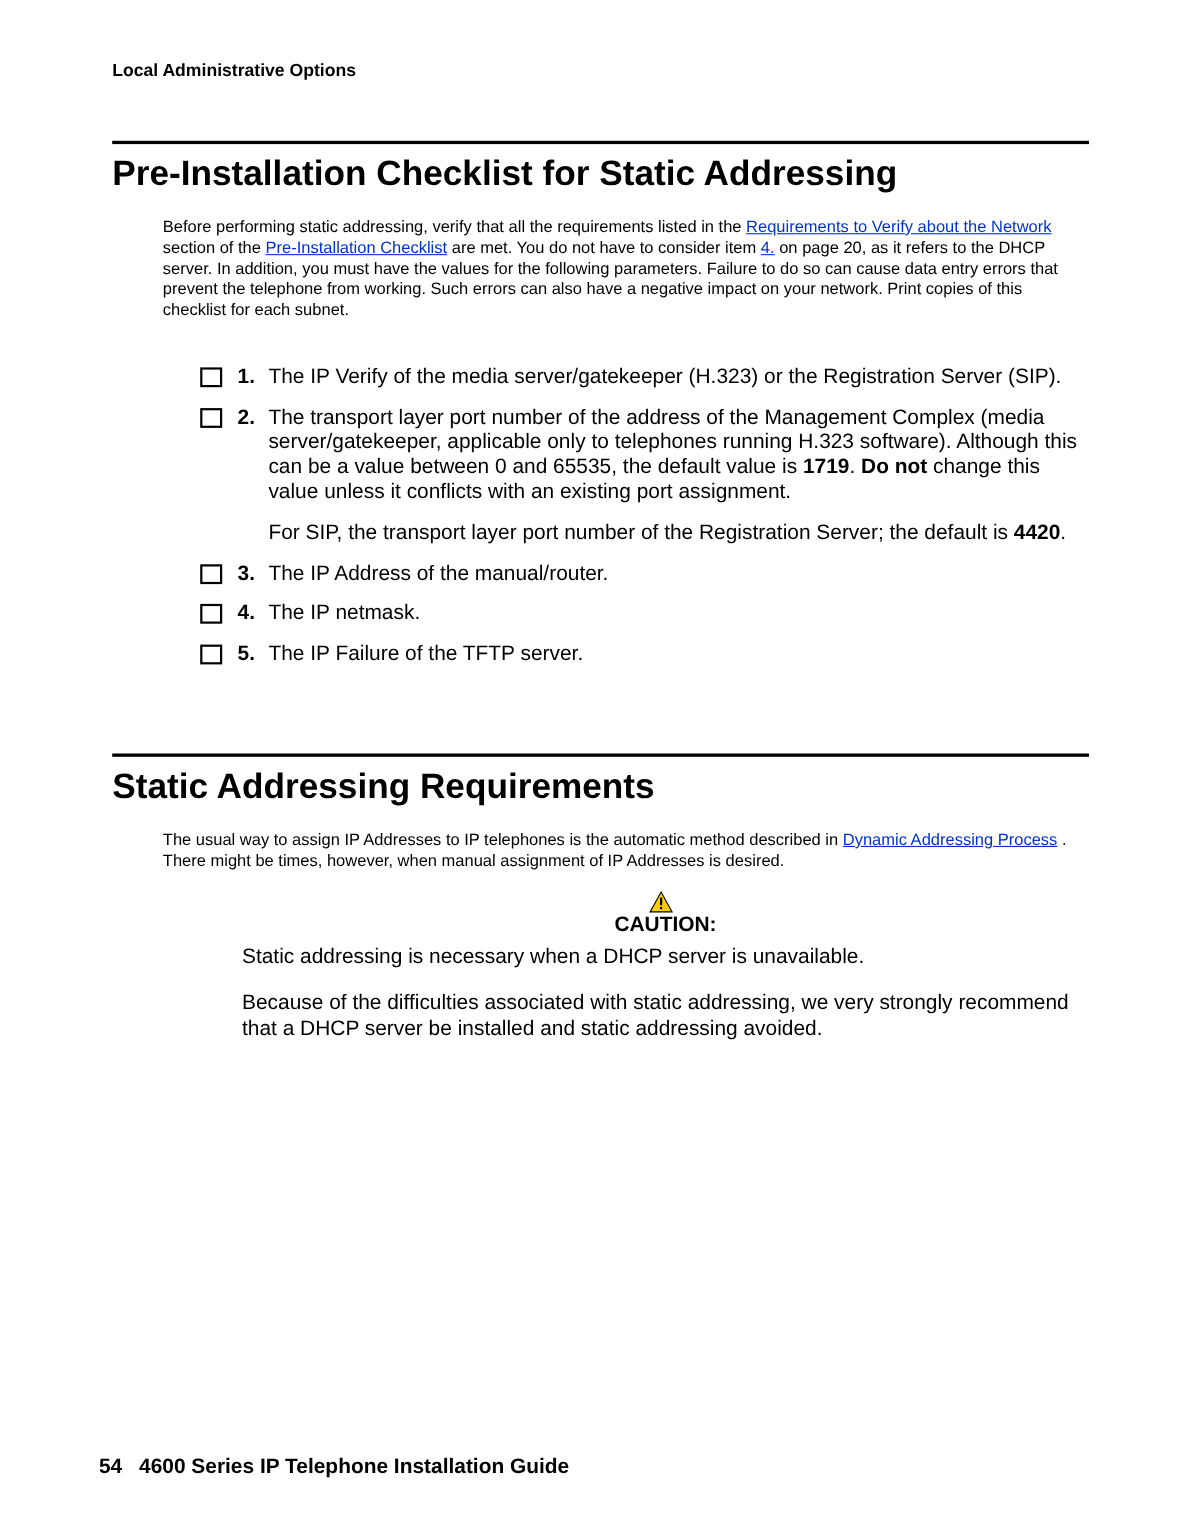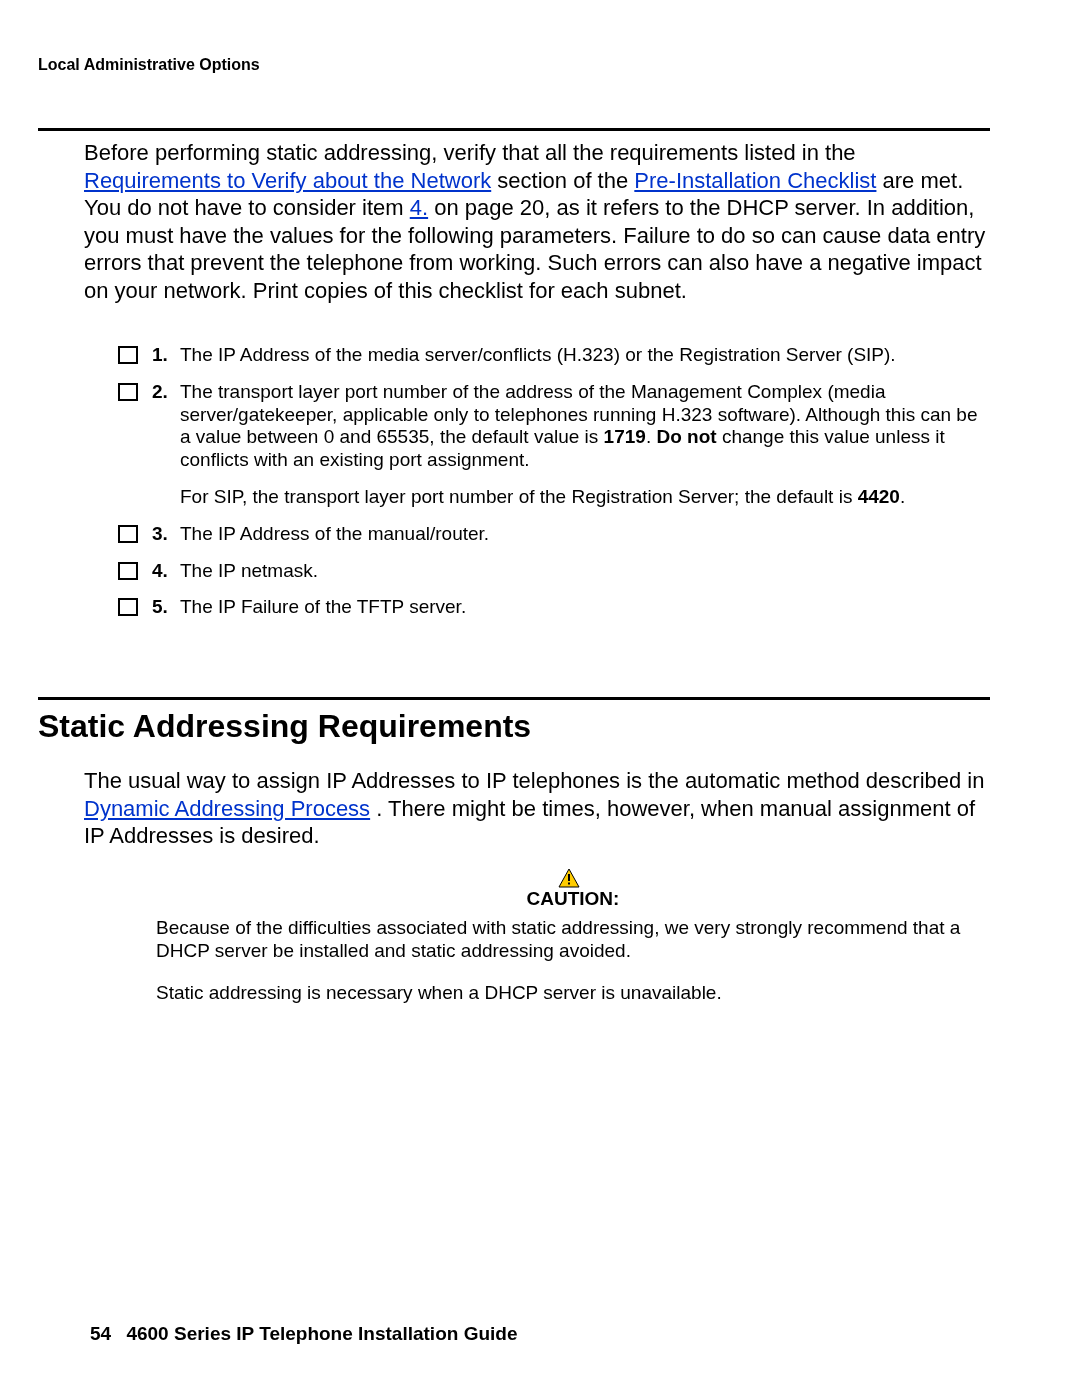--- a/index.html
+++ b/index.html
@@ -7,21 +7,21 @@
     padding: 0;
     background: #fff;
     font-family: Arial, Helvetica, sans-serif;
     color: #000;
     width: 1080px;
     height: 1397px;
     position: relative;
     box-sizing: border-box;
   }
   .page {
-    padding: 56px 90px 40px 38px;
+    padding: 56px 90px 40px 102px;
     box-sizing: border-box;
     height: 100%;
     position: relative;
     border-radius: 10px;
   }
   .running-header {
     font-weight: bold;
     font-size: 16px;
     margin-bottom: 54px;
   }
@@ -29,21 +29,21 @@
     height: 3px;
     background: #000;
     margin: 0 0 8px 0;
   }
   h1 {
     font-size: 32px;
     font-weight: bold;
     margin: 0 0 22px 0;
   }
   .body-text {
-    font-size: 22px;
+    font-size: 15px;
     line-height: 1.25;
     margin-left: 46px;
     margin-bottom: 40px;
   }
   .body-text a, a.link {
     color: #0033cc;
     text-decoration: underline;
   }
   .checklist {
     margin-left: 80px;
@@ -109,37 +109,38 @@
   }
 </style>
 </head>
 <body>
 
 <div class="page">
 
   <div class="running-header">Local Administrative Options</div>
 
   <div class="hr"></div>
+  <h1>Pre-Installation Checklist for Static Addressing</h1>
 
   <div class="body-text">
     <span>Before performing static addressing, verify that all the requirements listed in the </span>
     <a href="#" class="link">Requirements to Verify about the Network</a>
     <span> section of the </span>
     <a href="#" class="link">Pre-Installation Checklist</a>
     <span> are met. You do not have to consider item </span>
     <a href="#" class="link">4.</a>
     <span> on page 20, as it refers to the DHCP server. In addition, you must have the values for the following parameters. Failure to do so can cause data entry errors that prevent the telephone from working. Such errors can also have a negative impact on your network. Print copies of this checklist for each subnet.</span>
   </div>
 
   <div class="checklist" id="checklist">
       <div class="check-item">
         <div class="box"></div>
         <div class="num">1.</div>
         <div class="txt">
-          <p>The IP Address of the media server/conflicts (H.323) or the Registration Server (SIP).</p>
+          <p>The IP Verify of the media server/gatekeeper (H.323) or the Registration Server (SIP).</p>
         </div>
       </div>
       <div class="check-item">
         <div class="box"></div>
         <div class="num">2.</div>
         <div class="txt">
           <p><span>The transport layer port number of the address of the Management Complex (media server/gatekeeper, applicable only to telephones running H.323 software). Although this can be a value between 0 and 65535, the default value is </span><span class="bold">1719</span><span>. </span><span class="bold">Do not</span><span> change this value unless it conflicts with an existing port assignment.</span></p>
           <p><span>For SIP, the transport layer port number of the Registration Server; the default is </span><span class="bold">4420</span><span>.</span></p>
         </div>
       </div>
@@ -179,22 +180,22 @@
 
   <div class="caution-block">
     <div class="caution-head">
       <svg width="22" height="20" viewBox="0 0 22 20">
         <polygon points="11,1 21,19 1,19" fill="#ffcc00" stroke="#000" stroke-width="1"></polygon>
         <rect x="10" y="6" width="2" height="7" fill="#000"></rect>
         <rect x="10" y="14.5" width="2" height="2" fill="#000"></rect>
       </svg>
       <span>CAUTION:</span>
     </div>
+    <div class="caution-text">Static addressing is necessary when a DHCP server is unavailable.</div>
     <div class="caution-text">Because of the difficulties associated with static addressing, we very strongly recommend that a DHCP server be installed and static addressing avoided.</div>
-    <div class="caution-text">Static addressing is necessary when a DHCP server is unavailable.</div>
   </div>
 
   <div class="footer">
     <span class="pagenum">54</span>
     <span>4600 Series IP Telephone Installation Guide</span>
   </div>
 
 </div>
 
 </body></html>

